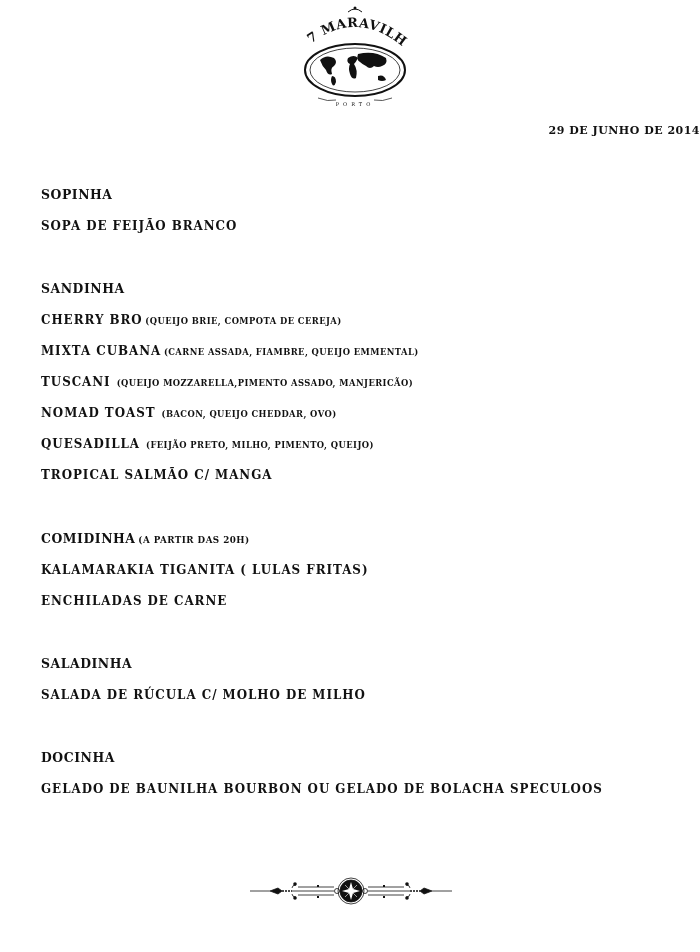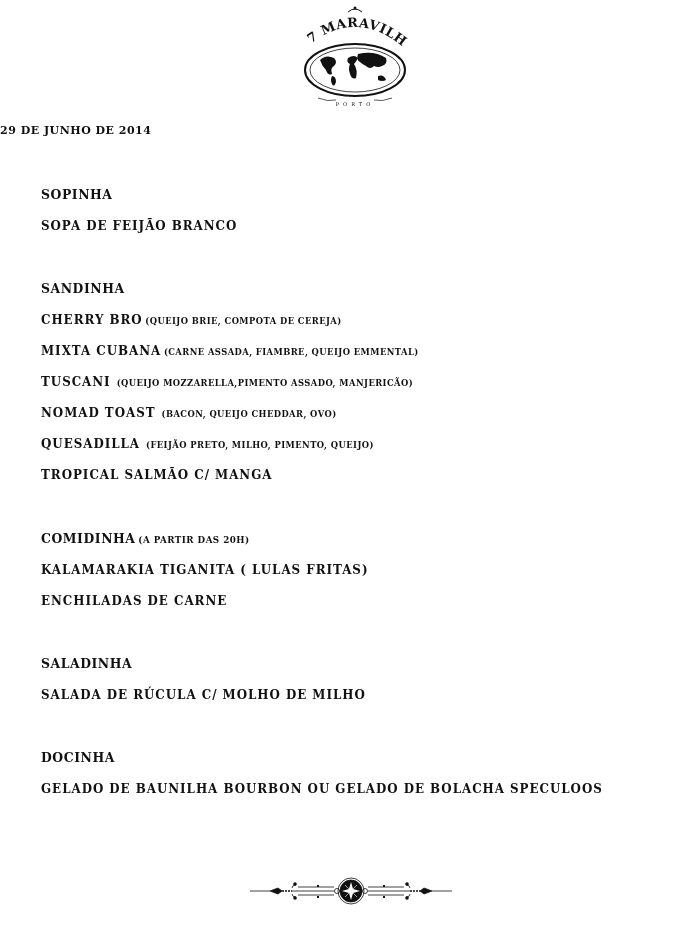--- a/index.html
+++ b/index.html
@@ -20,21 +20,21 @@
       left: 298px;
       top: 4px;
       width: 114px;
       height: 106px;
     }
     .date {
       position: absolute;
       left: 0;
       width: 700px;
       top: 124px;
-      text-align: left;
+      text-align: right;
       font-size: 11px;
       font-weight: bold;
       letter-spacing: 0.5px;
     }
     .section-title {
       position: absolute;
       left: 41px;
       font-size: 13.5px;
       font-weight: bold;
       letter-spacing: 0.6px;

